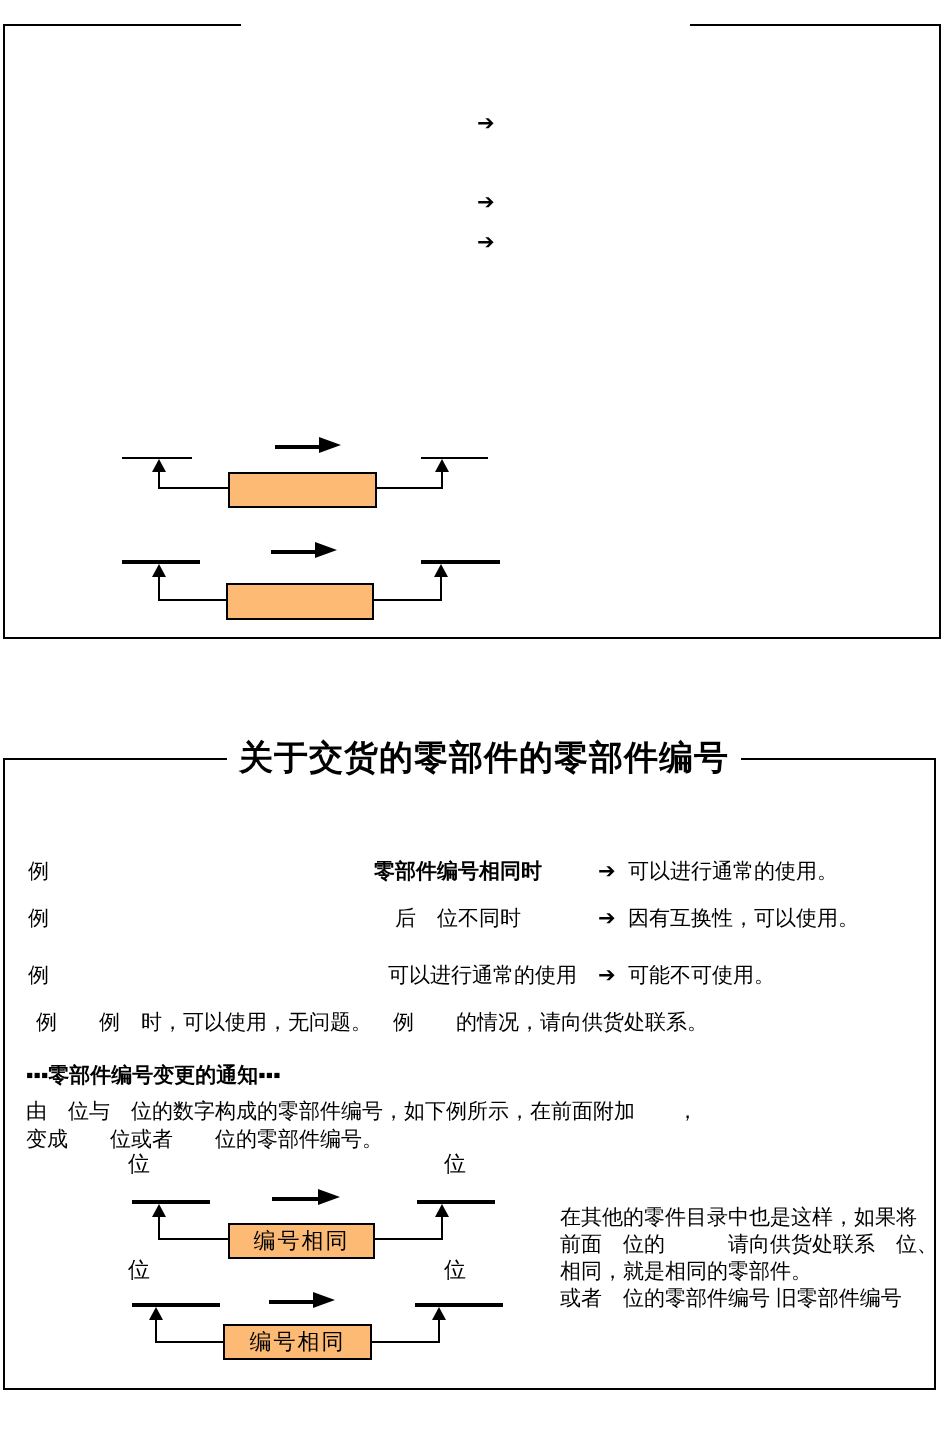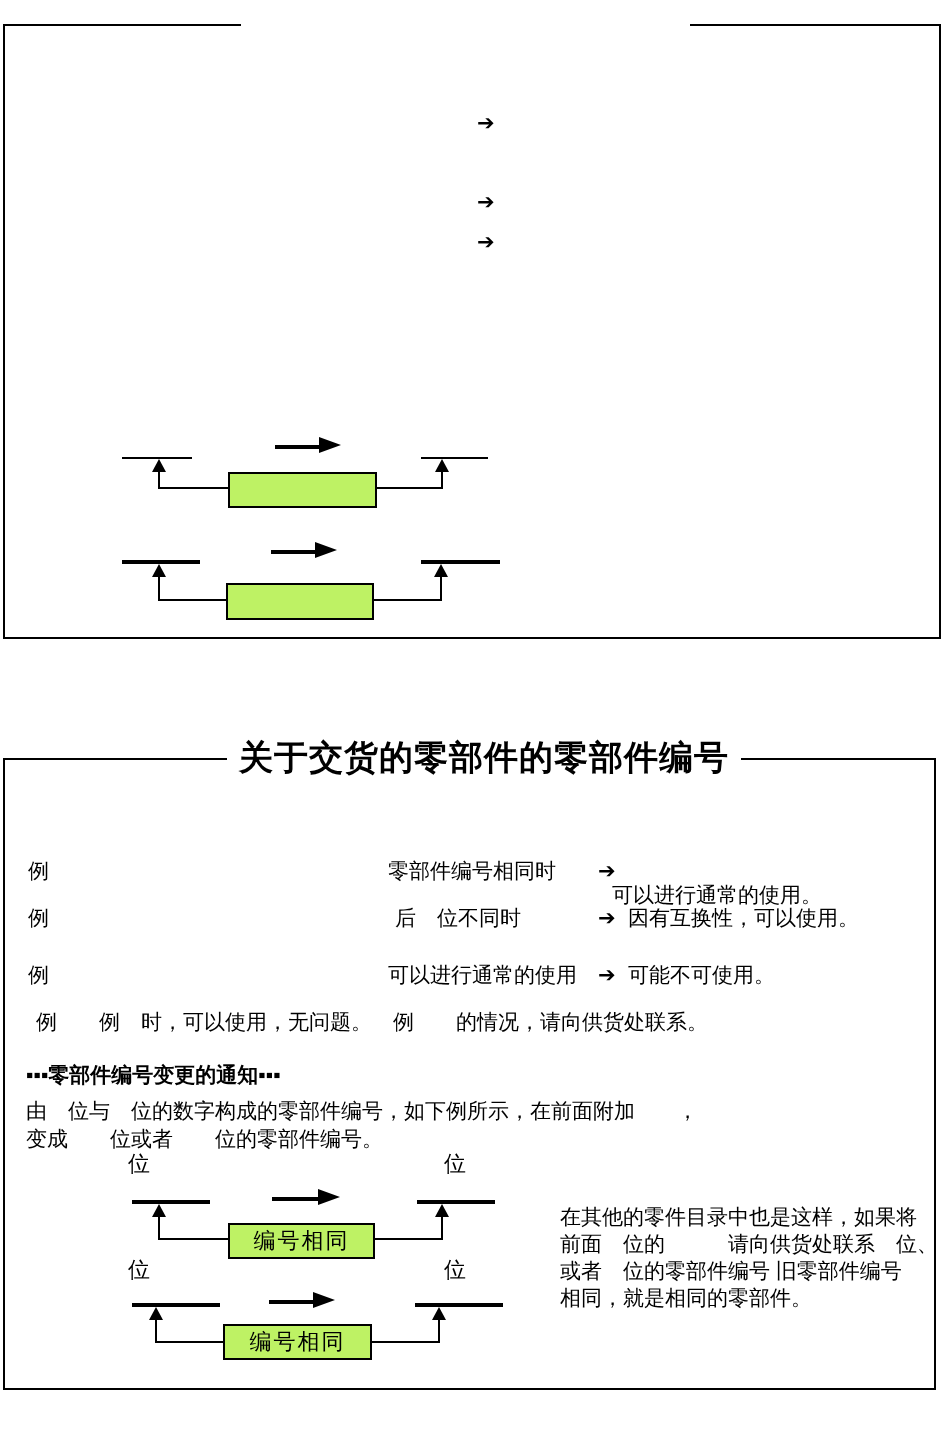--- a/index.html
+++ b/index.html
@@ -11,21 +11,21 @@
   .mask{position:absolute;background:#fff;}
   .ln{position:absolute;background:#000;height:2px;}
   .lnb{position:absolute;background:#000;height:4px;}
   .vln{position:absolute;background:#000;width:2px;}
   .tri-up{position:absolute;width:0;height:0;
           border-left:7px solid transparent;border-right:7px solid transparent;
           border-bottom:13px solid #000;}
   .tri-right{position:absolute;width:0;height:0;
           border-top:8px solid transparent;border-bottom:8px solid transparent;
           border-left:22px solid #000;}
-  .rbox{position:absolute;border:2px solid #000;background:#bef264;display:flex;
+  .rbox{position:absolute;border:2px solid #000;background:#fdba74;display:flex;
         align-items:center;justify-content:center;font-size:22px;letter-spacing:2px;}
   .garrow{position:absolute;font-size:21px;font-weight:bold;line-height:26px;}
   .t21{font-size:21px;line-height:25px;white-space:nowrap;}
   .t22{font-size:22px;line-height:26px;white-space:nowrap;}
   .bold{font-weight:bold;}
   .title{position:absolute;left:484px;top:735px;transform:translateX(-50%);
          background:#fff;padding:0 12px;font-size:34px;line-height:44px;
          font-weight:bold;white-space:nowrap;z-index:2;letter-spacing:1px;}
   .row{position:absolute;left:0;right:0;height:26px;}
   .row span{position:absolute;}
@@ -68,23 +68,23 @@
   <div class="ln" style="left:372px;top:599px;width:70px;"></div>
   <div class="vln" style="left:440px;top:575px;height:26px;"></div>
   <div class="tri-up" style="left:434px;top:564px;"></div>
 
   <div class="obox" style="left:3px;top:758px;width:933px;height:632px;"></div>
   <div class="title">关于交货的零部件的零部件编号</div>
 
 
   <div class="row" style="top:858px;">
     <span class="t21" style="left:28px;">例</span>
-    <span class="t21" style="left:388px;">零部件编号相同时</span>
+    <span class="t21" style="left:374px;font-weight:bold;">零部件编号相同时</span>
     <span class="t21 bold" style="left:598px;">➔</span>
-    <span class="t21" style="left:612px;margin-top:24px;">可以进行通常的使用。</span>
+    <span class="t21" style="left:628px;">可以进行通常的使用。</span>
   </div>
   <div class="row" style="top:905px;">
     <span class="t21" style="left:28px;">例</span>
     <span class="t21" style="left:395px;">后　位不同时</span>
     <span class="t21 bold" style="left:598px;">➔</span>
     <span class="t21" style="left:628px;">因有互换性，可以使用。</span>
   </div>
   <div class="row" style="top:962px;">
     <span class="t21" style="left:28px;">例</span>
     <span class="t21" style="left:388px;">可以进行通常的使用</span>
@@ -123,17 +123,17 @@
   <div class="vln" style="left:155px;top:1318px;height:25px;"></div>
   <div class="ln" style="left:155px;top:1341px;width:68px;"></div>
   <div class="rbox" style="left:223px;top:1324px;width:149px;height:36px;">编号相同</div>
   <div class="ln" style="left:370px;top:1341px;width:70px;"></div>
   <div class="vln" style="left:438px;top:1318px;height:25px;"></div>
   <div class="tri-up" style="left:432px;top:1307px;"></div>
 
   <div class="note">
     <div>在其他的零件目录中也是这样，如果将</div>
     <div>前面　位的　　　请向供货处联系　位、</div>
+    <div>相同，就是相同的零部件。</div>
     <div>或者　位的零部件编号 旧零部件编号</div>
-    <div>相同，就是相同的零部件。</div>
   </div>
 
 </div>
 
 </body></html>

